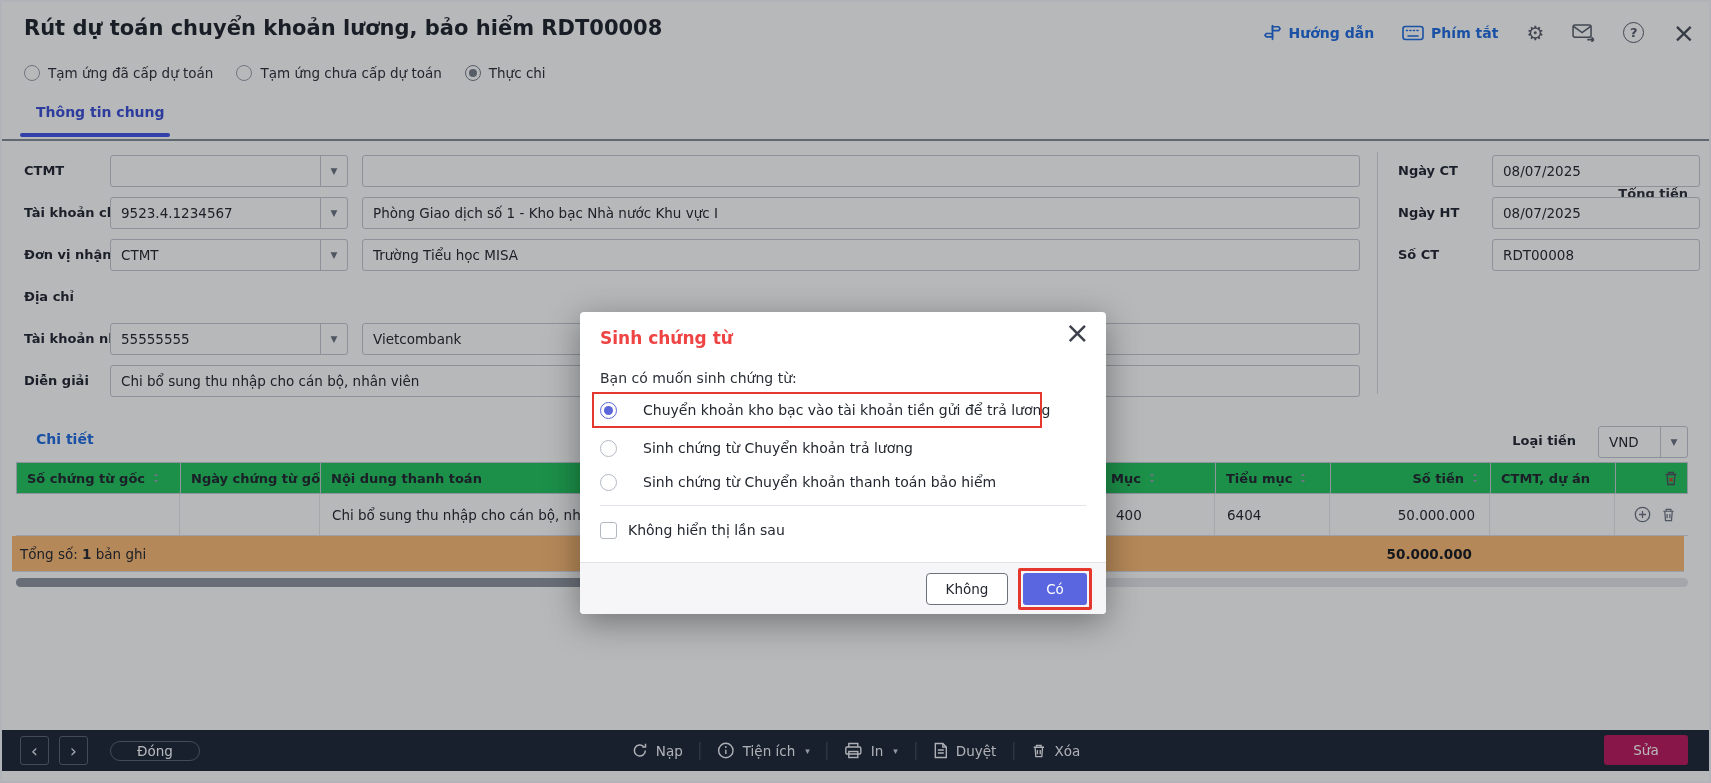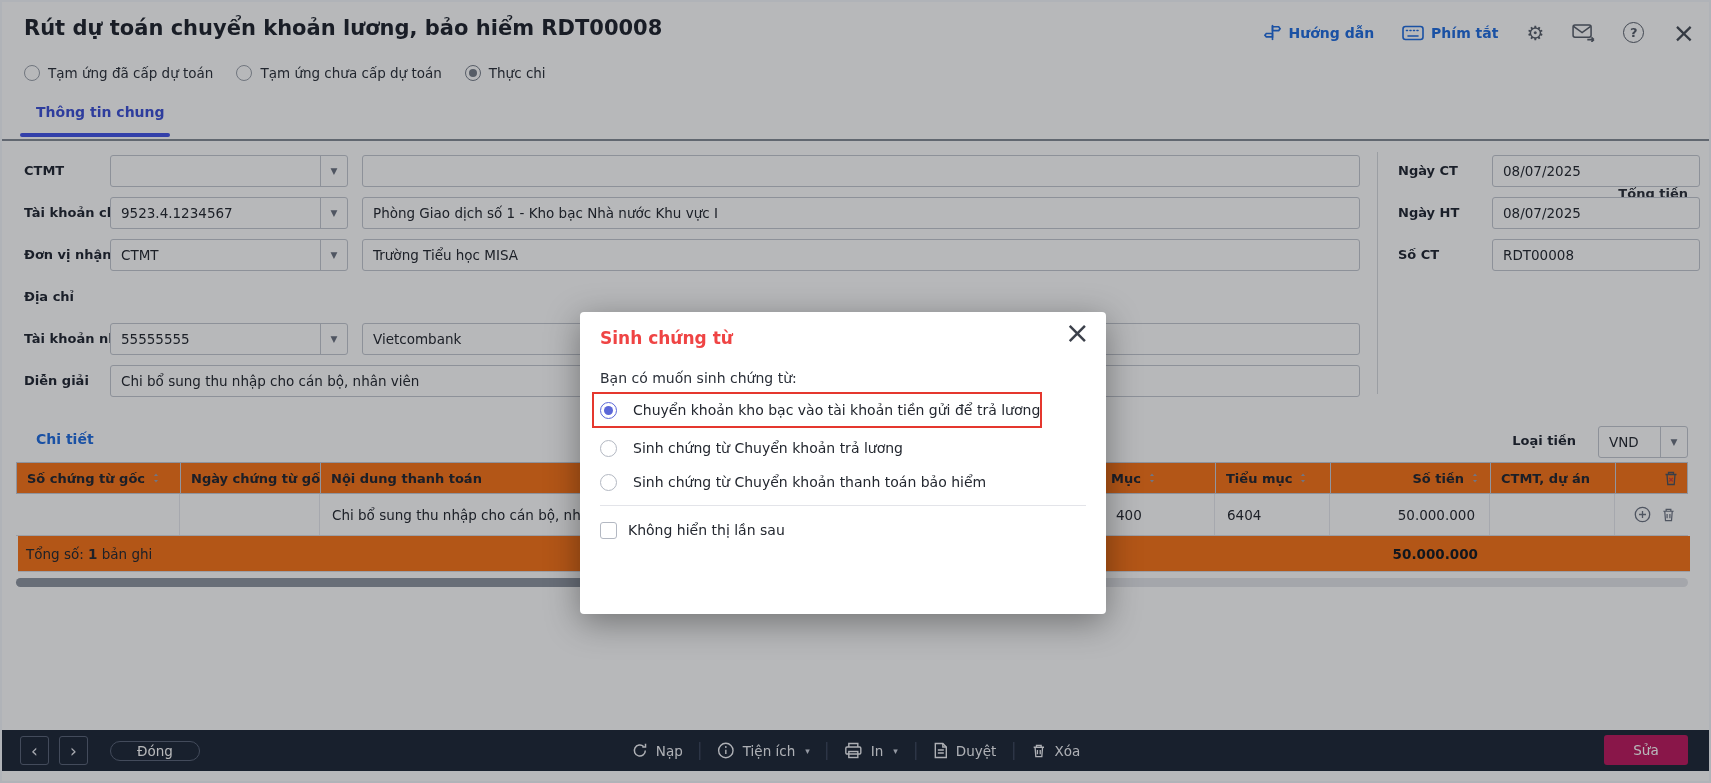--- a/index.html
+++ b/index.html
@@ -54,34 +54,34 @@
 
   
   .detail-bar { position:absolute; top:425px; left:0; width:100%; height:32px; }
   .detail-heading { position:absolute; left:36px; top:6px; font-size:14px; font-weight:bold; color:#1f6ce0; cursor:pointer; }
   .currency-label { position:absolute; right:1690px; top:8px; font-size:13px; font-weight:bold; color:#1f2430; white-space:nowrap; }
   .currency-wrap { position:absolute; right:23px; top:1px; width:90px; }
   .currency-wrap .inp { position:relative; width:90px; padding-right:30px; }
 
   .tbl { position:absolute; left:16px; width:1672px; display:grid;
          grid-template-columns:164px 140px 780px 115px 115px 160px 125px 73px; }
-  .tbl-head { top:462px; height:32px; background:#f97316; border:1px solid #c6cad6; }
+  .tbl-head { top:462px; height:32px; background:#22c55e; border:1px solid #c6cad6; }
   .th { display:flex; align-items:center; gap:6px; padding:0 10px; font-size:13px; font-weight:bold; color:#20242e;
         border-right:1px solid #c9cdd8; overflow:hidden; white-space:nowrap; cursor:pointer; }
   .th:last-child { border-right:none; justify-content:flex-end; }
   .th.num { justify-content:flex-end; }
   .tbl-row { top:494px; height:42px; background:#fff; border-bottom:1px solid #d8dbe2; }
   .td { display:flex; align-items:center; padding:0 12px; font-size:13.5px; color:#23272f;
         border-right:1px solid #e7e9ee; overflow:hidden; white-space:nowrap; }
   .td:last-child { border-right:none; }
   .td.num { justify-content:flex-end; padding-right:14px; }
   .td.muc { padding-left:16px; }
   .row-actions { display:flex; align-items:center; justify-content:flex-end; gap:10px; padding-right:12px; color:#6a7180; }
 
-  .tbl-sum { position:absolute; top:536px; left:18px; width:1672px; height:36px; background:#f97316;
+  .tbl-sum { position:absolute; top:536px; left:12px; width:1672px; height:36px; background:#fdba74;
              border-bottom:1px solid #d8dbe2; }
   .sum-label { position:absolute; left:8px; top:0; line-height:36px; font-size:13.5px; color:#23272f; }
   .sum-amount { position:absolute; right:212px; top:0; line-height:36px; font-size:13.5px; font-weight:bold; color:#14181f; }
 
   .hscroll { position:absolute; top:578px; left:16px; width:1672px; height:9px; background:#e4e6ea; border-radius:5px; }
   .hthumb { position:absolute; left:0; top:0; width:860px; height:9px; background:#8f96a1; border-radius:5px; cursor:pointer; }
 
   
   .toolbar { position:absolute; top:730px; left:0; width:100%; height:41px; background:#1c2636; color:#fff; }
   .tb-left { position:absolute; left:20px; top:0; height:100%; display:flex; align-items:center; gap:10px; }
@@ -98,21 +98,21 @@
                  background:#be185d; border-radius:3px; color:#fff; font-size:13.5px; display:flex;
                  align-items:center; justify-content:center; cursor:pointer; }
 
   
   .overlay { position:absolute; inset:0; background:rgba(18,21,28,0.30); z-index:40; }
   .dialog { position:absolute; left:580px; top:312px; width:526px; height:302px; background:#fff; border-radius:4px;
             box-shadow:0 8px 34px rgba(0,0,0,0.38); z-index:50; }
   .dlg-title { position:absolute; left:20px; top:16px; font-size:17px; font-weight:bold; color:#ef4444; }
   .dlg-close { position:absolute; right:16px; top:6px; font-size:30px; color:#3c414b; line-height:30px; cursor:pointer; }
   .dlg-question { position:absolute; left:20px; top:58px; font-size:14px; color:#2a2f38; }
-  .dlg-opt { position:absolute; left:20px; height:30px; display:flex; align-items:center; gap:16px;
+  .dlg-opt { position:absolute; left:20px; height:30px; display:flex; align-items:center; gap:26px;
              font-size:14px; color:#23272f; cursor:pointer; }
   .o1{top:83px}.o2{top:121px}.o3{top:155px}
   .dradio { width:17px; height:17px; border:1.5px solid #b3b8c2; border-radius:50%; position:relative; flex:0 0 auto; background:#fff; }
   .dradio.sel { border-color:#5b67d8; }
   .dradio.sel::after { content:""; position:absolute; left:3px; top:3px; width:9px; height:9px; border-radius:50%; background:#5b67d8; }
   .red-box1 { position:absolute; left:12px; top:80px; width:450px; height:36px; border:2.5px solid #e5372e; z-index:60; pointer-events:none; }
   .dlg-divider { position:absolute; left:20px; top:193px; width:486px; height:1px; background:#e3e4e9; }
   .dlg-check { position:absolute; left:20px; top:207px; height:22px; display:flex; align-items:center; gap:11px;
                font-size:14px; color:#23272f; cursor:pointer; }
   .cbox { width:17px; height:17px; border:1.5px solid #b3b8c2; border-radius:3px; background:#fff; flex:0 0 auto; }
@@ -453,17 +453,23 @@
       <span>Sinh chứng từ Chuyển khoản trả lương</span>
     </div>
 
     <div class="dlg-divider"></div>
 
     <div class="dlg-check">
       <span class="cbox"></span>
       <span>Không hiển thị lần sau</span>
     </div>
 
+    <div class="dlg-footer">
+      <div class="btn-no">Không</div>
+      <div class="yes-wrap">
+        <div class="btn-yes">Có</div>
+      </div>
+    </div>
   </div>
 
 </div>
 
 <div id="frame"></div>
 
 </body></html>

